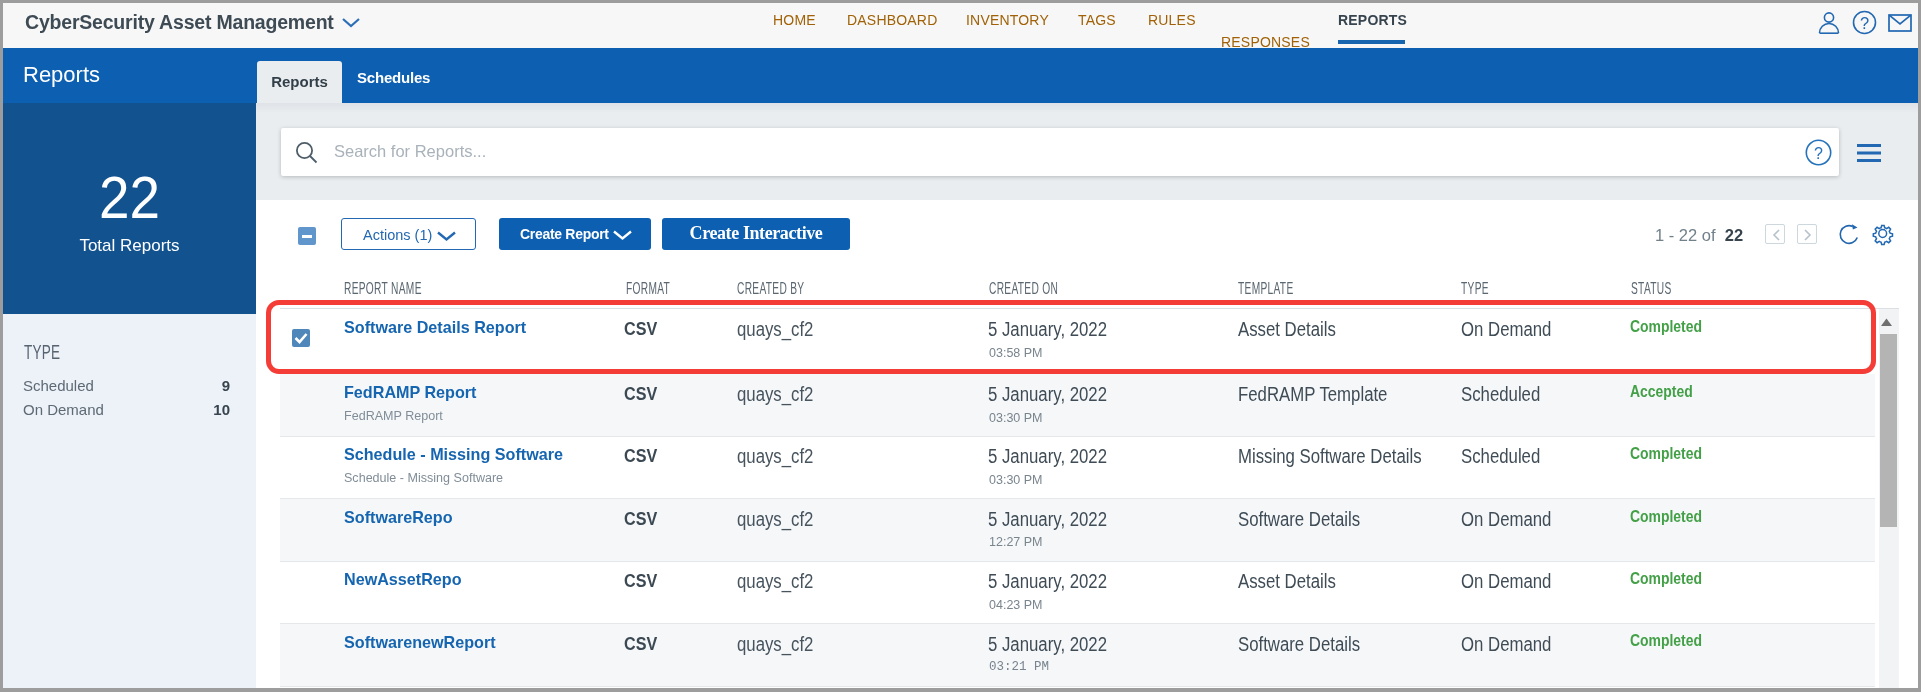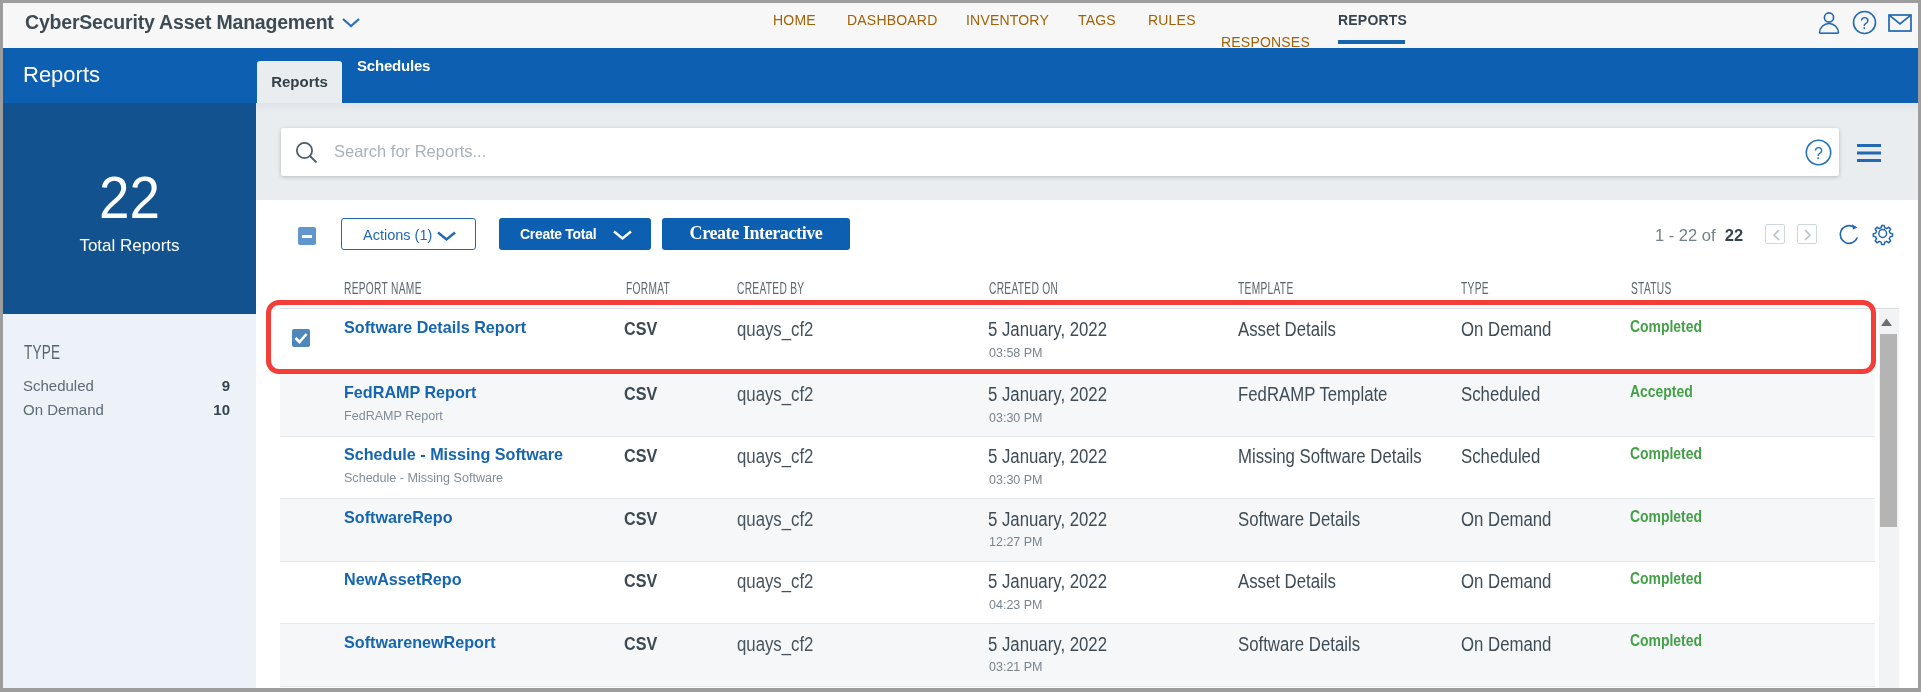--- a/index.html
+++ b/index.html
@@ -13,21 +13,21 @@
 #brand { left:25px; top:10.5px; font-size:19.5px; font-weight:700; color:#3e4b55; letter-spacing:-0.2px; }
 #brandchev { left:341px; top:17px; }
 .nav { top:12px; font-size:14px; color:#a16207; letter-spacing:0.2px; }
 #nav-reports { font-weight:700; color:#37444e; }
 #nav-underline { left:1338px; top:40px; width:67px; height:3.5px; background:#1865af; }
 
 #blueband { left:3px; top:48px; width:1915px; height:55px; background:#0c5fb1; }
 #sidetitle { left:23px; top:62px; font-size:22px; color:#fff; }
 #tab-active { left:257px; top:61px; width:85px; height:42px; background:#e9edf0; border-radius:3px 3px 0 0; }
 #tab-active span { position:absolute; left:0; right:0; top:12px; text-align:center; font-size:15px; font-weight:700; color:#333f48; }
-#tab-sched { left:357px; top:57px; font-size:15px; font-weight:700; color:#fff; letter-spacing:-0.2px; }
+#tab-sched { left:357px; top:69px; font-size:15px; font-weight:700; color:#fff; letter-spacing:-0.2px; }
 
 #sidedark { left:3px; top:103px; width:253px; height:211px; background:#12528f; color:#fff; }
 #side22 { left:0px; top:60.5px; width:253px; text-align:center; font-size:59px; color:#fff; transform:scaleX(0.93); }
 #sidetot { left:0px; top:133px; width:253px; text-align:center; font-size:17px; color:#fff; }
 #sidelight { left:3px; top:314px; width:253px; height:374px; background:#edf1f8; }
 #sidetype { left:21px; top:26px; font-size:20.5px; color:#576470; transform:scaleX(0.66); transform-origin:left; letter-spacing:0.3px; }
 .siderow { left:20px; width:207px; font-size:15px; color:#5d6a74; }
 .siderow b { float:right; color:#37444e; font-size:15px; }
 
 #greyband { left:256px; top:103px; width:1662px; height:97px; background:linear-gradient(#dfe3e7 0px, #e9edf0 10px); }
@@ -133,21 +133,21 @@
 </svg>
 
 <div class="abs" id="minusbox"></div>
 <div class="abs btn" id="btn-actions">
     <span style="position:absolute; left:21px; font-size:14.5px; top:1px;">Actions (1)</span>
   <svg style="left:94px; top:12px;" width="21" height="11">
       <path d="M2 1.5 L10.5 8.5 L19 1.5" fill="none" stroke="#2268b2" stroke-width="2.4"></path>
     </svg>
 </div>
 <div class="abs btn" id="btn-create">
-    <span style="position:absolute; left:21px; font-weight:700; font-size:14px; letter-spacing:-0.3px; top:1px;">Create Total</span>
+    <span style="position:absolute; left:21px; font-weight:700; font-size:14px; letter-spacing:-0.3px; top:1px;">Create Report</span>
   <svg style="left:113px; top:12px;" width="21" height="11">
       <path d="M2 1.5 L10.5 8.5 L19 1.5" fill="none" stroke="#fff" stroke-width="2.4"></path>
     </svg>
 </div>
 <div class="abs btn" id="btn-inter"><span style="font-weight:700; font-size:18px; letter-spacing:-0.4px;font-family:Liberation Serif, serif;">Create Interactive Report</span></div>
 <div class="abs" id="pagetext">1 - 22 of&nbsp; <b>22</b></div>
 <div class="abs pager" style="left:1765px;">
     <svg style="left:6px; top:4px;" width="8" height="12">
       <path d="M7 1 L2 6 L7 11" fill="none" stroke="#b6c2cb" stroke-width="1.6"></path>
     </svg>
@@ -231,21 +231,21 @@
 <div class="abs rdate" style="top:570.1px;">5 January, 2022</div>
 <div class="abs rtime" style="top:597.8px;">04:23 PM</div>
 <div class="abs rtpl" style="top:570.1px;">Asset Details</div>
 <div class="abs rtype" style="top:570.1px;">On Demand</div>
 <div class="abs rstat" style="top:568.9px;">Completed</div>
 
 <div class="abs rname" style="left:344px; top:632.5px;">SoftwarenewReport</div>
 <div class="abs rcsv" style="top:632.5px;">CSV</div>
 <div class="abs rby" style="top:632.5px;">quays_cf2</div>
 <div class="abs rdate" style="top:632.5px;">5 January, 2022</div>
-<div class="abs rtime" style="top:660.2px;">03:21 PM</div>
+<div class="abs rtime" style="top:660.2px;font-family:Liberation Mono, monospace;">03:21 PM</div>
 <div class="abs rtpl" style="top:632.5px;">Software Details</div>
 <div class="abs rtype" style="top:632.5px;">On Demand</div>
 <div class="abs rstat" style="top:631.3px;">Completed</div>
 <div class="abs rowline" style="top:436px;"></div>
 <div class="abs rowline" style="top:498px;"></div>
 <div class="abs rowline" style="top:561px;"></div>
 <div class="abs rowline" style="top:623px;"></div>
 <div class="abs rowline" style="top:686px;"></div>
 
 <div class="abs" id="sbtrack"></div>

